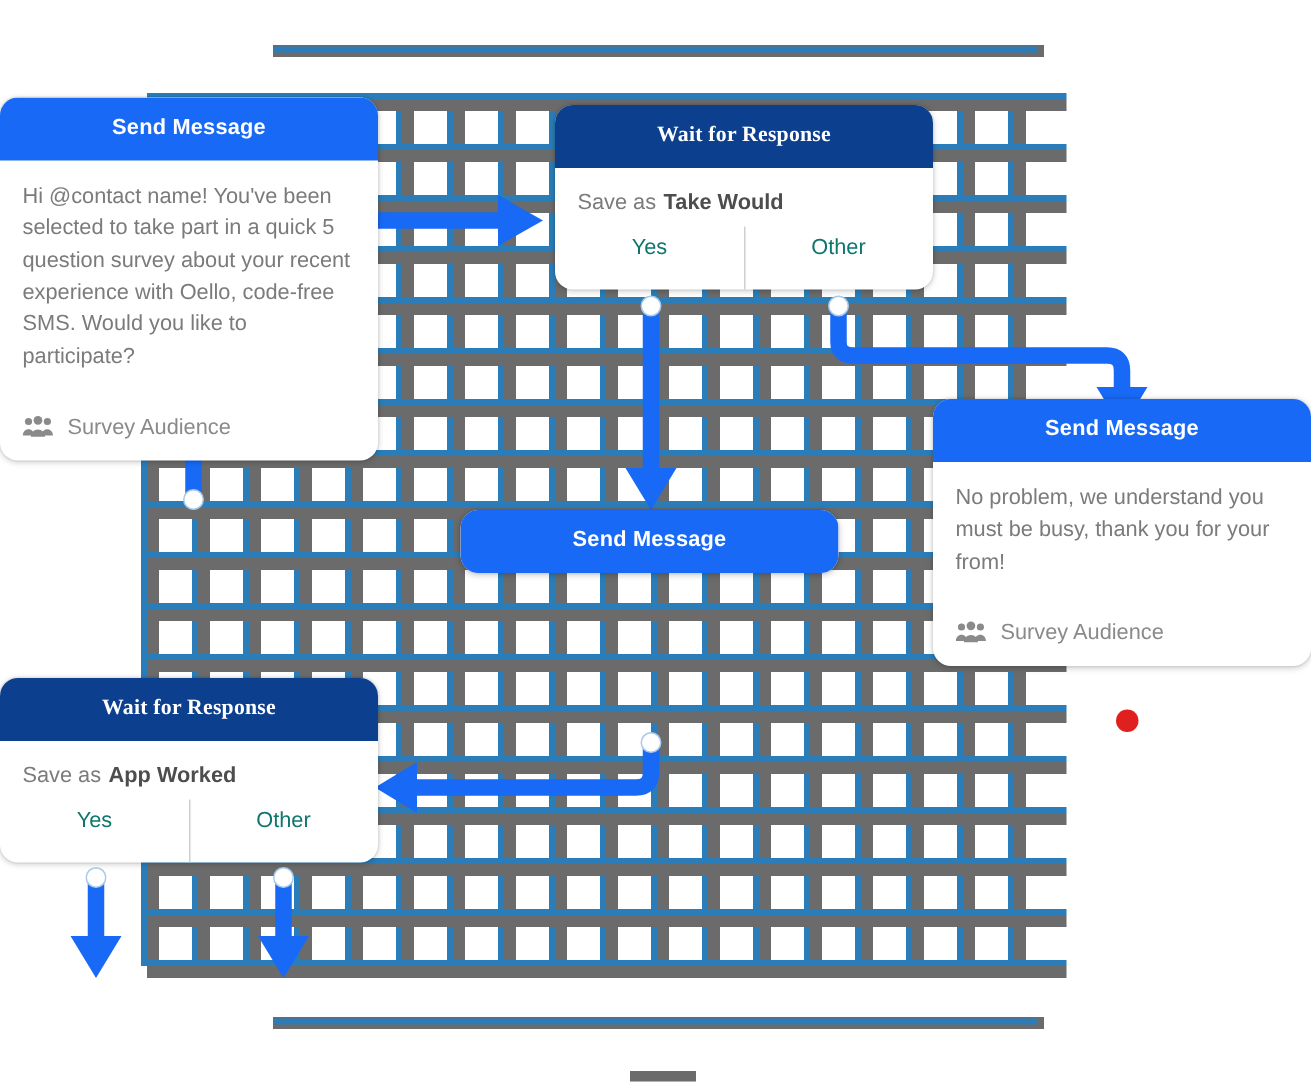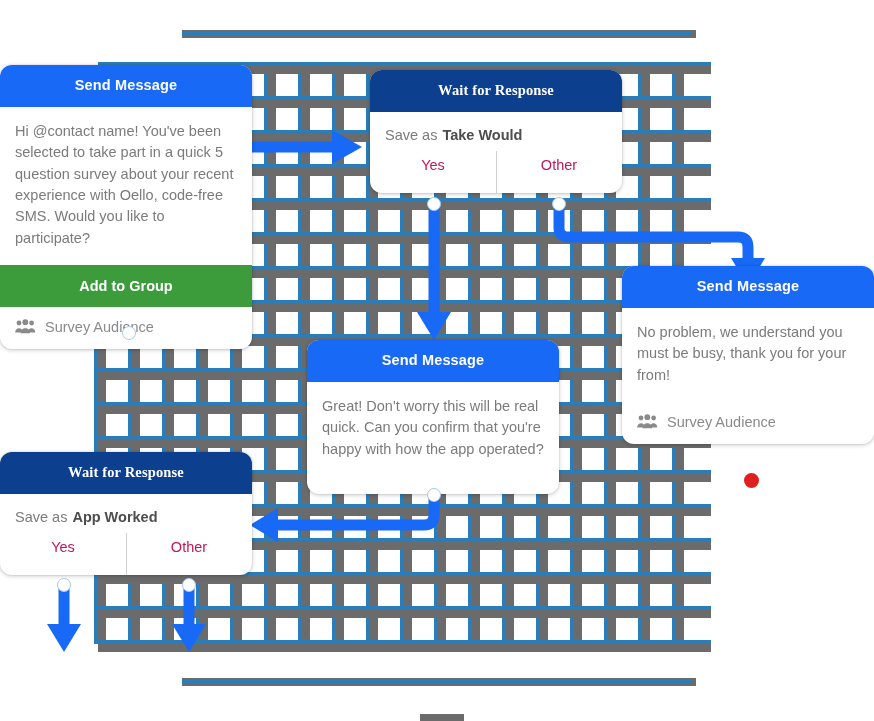--- a/index.html
+++ b/index.html
@@ -67,21 +67,21 @@
     padding:15px 15px 4px 15px;
     color:#7b7b7b; font-size:14.5px;
   }
   .saveas b { color:#4d4d4d; font-weight:bold; margin-left:5px; }
   .branches {
     display:flex; position:relative;
     padding:10px 0 20px 0;
   }
   .branch {
     flex:1 1 50%; text-align:center;
-    color:#be185d; font-size:14.5px;
+    color:#0f766e; font-size:14.5px;
   }
   .branch-div {
     position:absolute; top:4px; bottom:-4px; left:50%;
     width:1px; background:#cfcfcf;
   }
 
   
   .port {
     position:absolute; width:14px; height:14px;
     border-radius:50%; background:#ffffff;
@@ -199,21 +199,20 @@
       <polygon points="731,258 748,286 765,258"></polygon>
       <polygon points="278,508 250,525 278,542"></polygon>
       <polygon points="47,624 64,652 81,624"></polygon>
       <polygon points="172,624 189,652 206,624"></polygon>
     </g>
   </svg>
 
   <div class="card" style="left:0px; top:65px; width:252px;">
     <div class="card-header hdr-blue">Send Message</div>
     <div class="card-body">Hi @contact name! You've been selected to take part in a quick 5 question survey about your recent experience with Oello, code-free SMS. Would you like to participate?</div>
-    <div class="action-bar act-green">Add to Group</div>
     <div class="group-row">
       <span>
         <svg width="21" height="15" viewBox="0 0 21 15">
           <g fill="#8a8a8a">
             <circle cx="4" cy="4" r="2.4"></circle>
               <circle cx="16.6" cy="4" r="2.4"></circle>
             <circle cx="10.3" cy="3.2" r="2.9"></circle>
             <path d="M0.2 13.4c0-2.5 1.7-4.2 3.8-4.2s3.8 1.7 3.8 4.2z"></path>
             <path d="M12.7 13.4c0-2.5 1.7-4.2 3.8-4.2s3.8 1.7 3.8 4.2z"></path>
             <path d="M5.6 14.2c0-2.9 2.1-4.9 4.7-4.9s4.7 2 4.7 4.9z"></path>
@@ -234,21 +233,20 @@
       <div class="branch-div"></div>
       <div class="branch">Yes</div>
       <div class="branch">Other</div>
     </div>
   </div>
   <div class="port" style="left:427px; top:197px;"></div>
   <div class="port" style="left:552px; top:197px;"></div>
 
   <div class="card" style="left:307px; top:340px; width:252px;">
     <div class="card-header hdr-blue">Send Message</div>
-    <div class="card-body" style="padding-bottom:34px;">Great! Don't worry this will be real quick. Can you confirm that you're happy with how the app operated?</div>
   </div>
   <div class="port" style="left:427px; top:488px;"></div>
 
   <div class="card" style="left:622px; top:266px; width:252px;">
     <div class="card-header hdr-blue">Send Message</div>
     <div class="card-body">No problem, we understand you must be busy, thank you for your from!</div>
     <div class="group-row">
       <span>
         <svg width="21" height="15" viewBox="0 0 21 15">
           <g fill="#8a8a8a">

